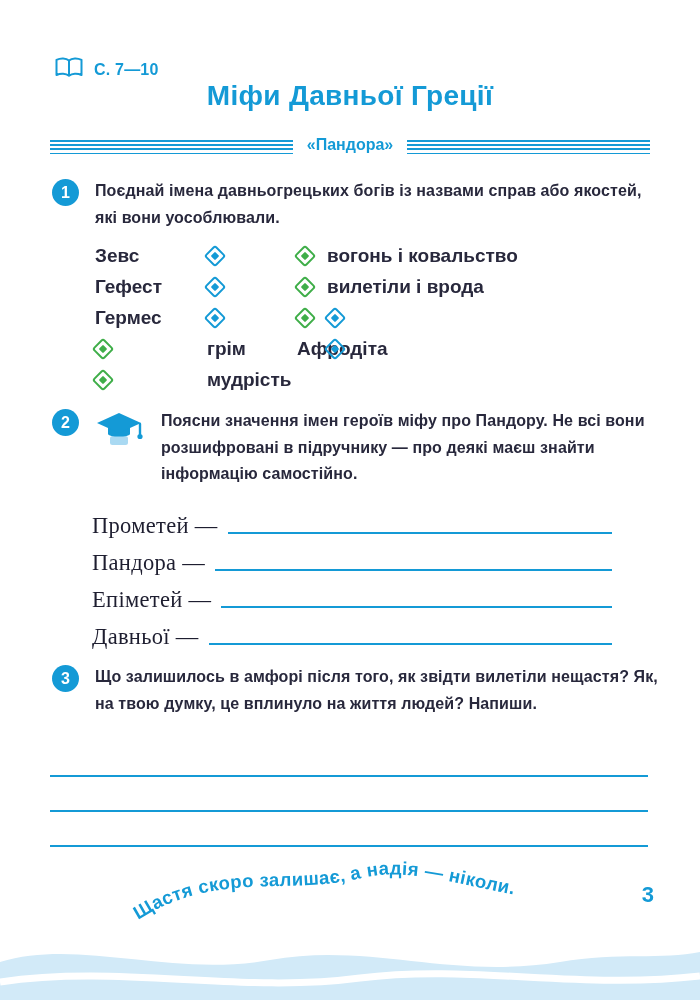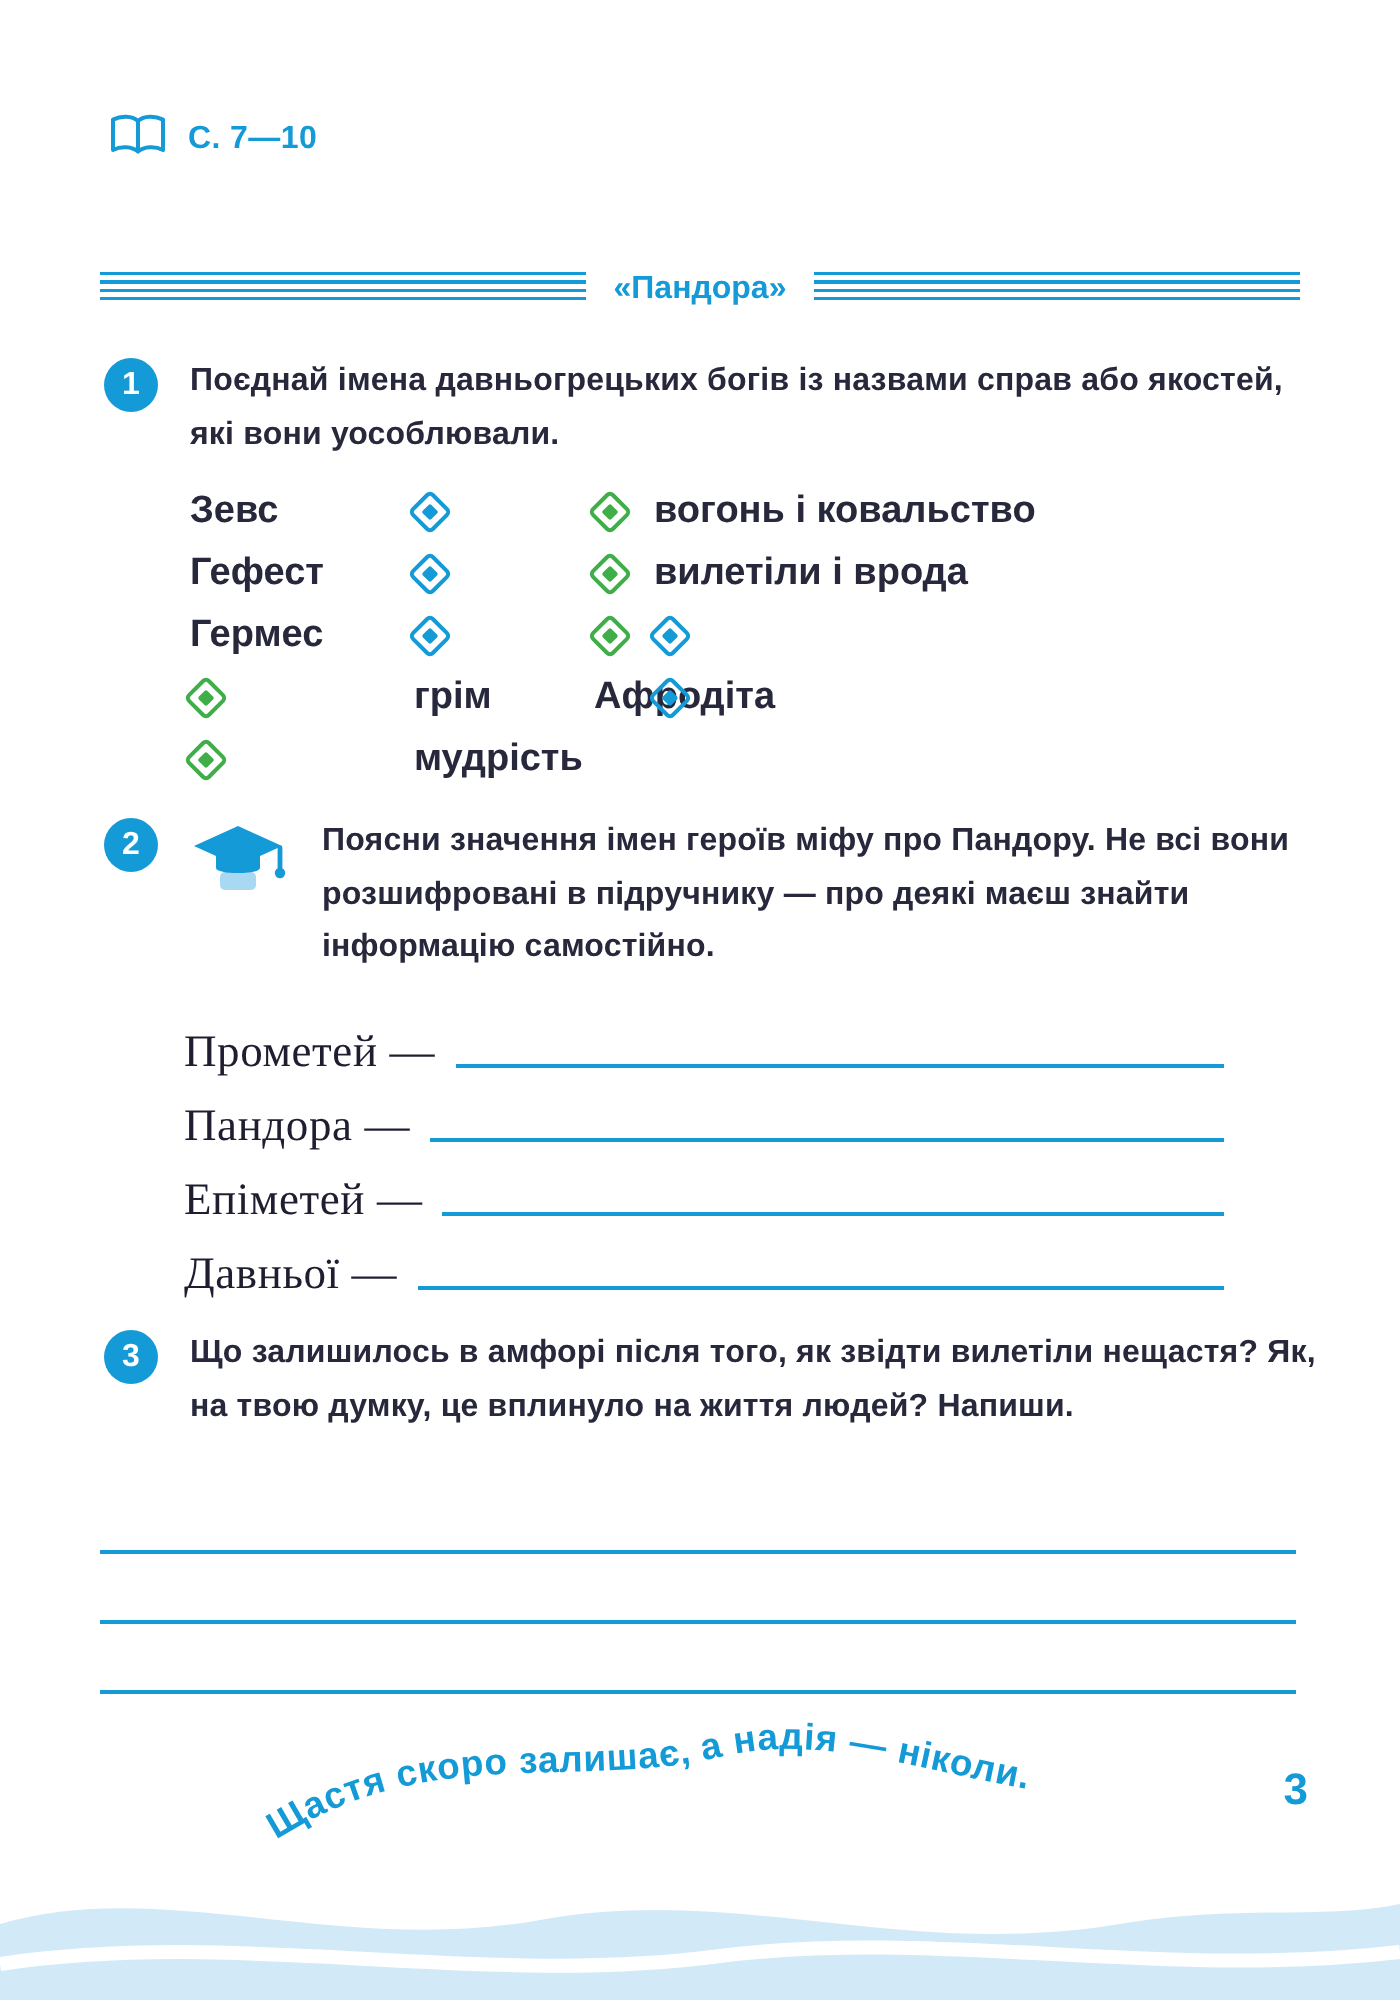--- a/index.html
+++ b/index.html
@@ -9,21 +9,21 @@
     font-family:"Liberation Sans", sans-serif; color:#28283c;
   }
 
   
   .header-row { position:absolute; top:56px; left:54px; display:flex; align-items:center; gap:10px; }
   .page-ref { color:#149ad6; font-weight:bold; font-size:16px; letter-spacing:.2px; }
   .title { position:absolute; top:80px; left:0; right:0; text-align:center;
            color:#149ad6; font-size:28px; font-weight:bold; letter-spacing:.3px; }
 
   .band-row { position:absolute; top:136px; left:50px; right:50px;
-              display:flex; align-items:flex-start; gap:14px; }
+              display:flex; align-items:flex-end; gap:14px; }
   .stripes { flex:1; height:14px;
              background:repeating-linear-gradient(to bottom,#149ad6 0,#149ad6 1.7px,transparent 1.7px,transparent 4.2px); }
   .subtitle { color:#149ad6; font-weight:bold; font-size:16px; }
 
   
   .task { position:absolute; display:flex; gap:16px; }
   .circle { width:27px; height:27px; border-radius:50%; background:#149ad6; color:#fff;
             font-weight:bold; font-size:16px; display:flex; align-items:center;
             justify-content:center; flex:0 0 27px; margin-top:1px; }
   .prompt { font-size:16px; line-height:26.5px; font-weight:600; letter-spacing:.1px; }
@@ -76,20 +76,21 @@
   <div class="header-row">
     <span>
       <svg width="30" height="23" viewBox="0 0 30 23" fill="none">
         <path d="M15 4.5 C12 1.8 6.5 1.8 2.5 3.8 V19 C6.5 17 12 17.2 15 19.8 C18 17.2 23.5 17 27.5 19 V3.8 C23.5 1.8 18 1.8 15 4.5 Z" stroke="#149ad6" stroke-width="2" stroke-linejoin="round"></path>
         <path d="M15 4.5 V19.8" stroke="#149ad6" stroke-width="2"></path>
       </svg>
     </span>
     <span class="page-ref">С. 7—10</span>
   </div>
 
+  <div class="title">Міфи Давньої Греції</div>
 
   <div class="band-row">
     <div class="stripes"></div>
     <div class="subtitle">«Пандора»</div>
     <div class="stripes"></div>
   </div>
 
   <div class="task task1">
     <div class="circle">1</div>
     <div class="prompt">Поєднай імена давньогрецьких богів із назвами справ або якостей, які вони уособлювали.</div>

